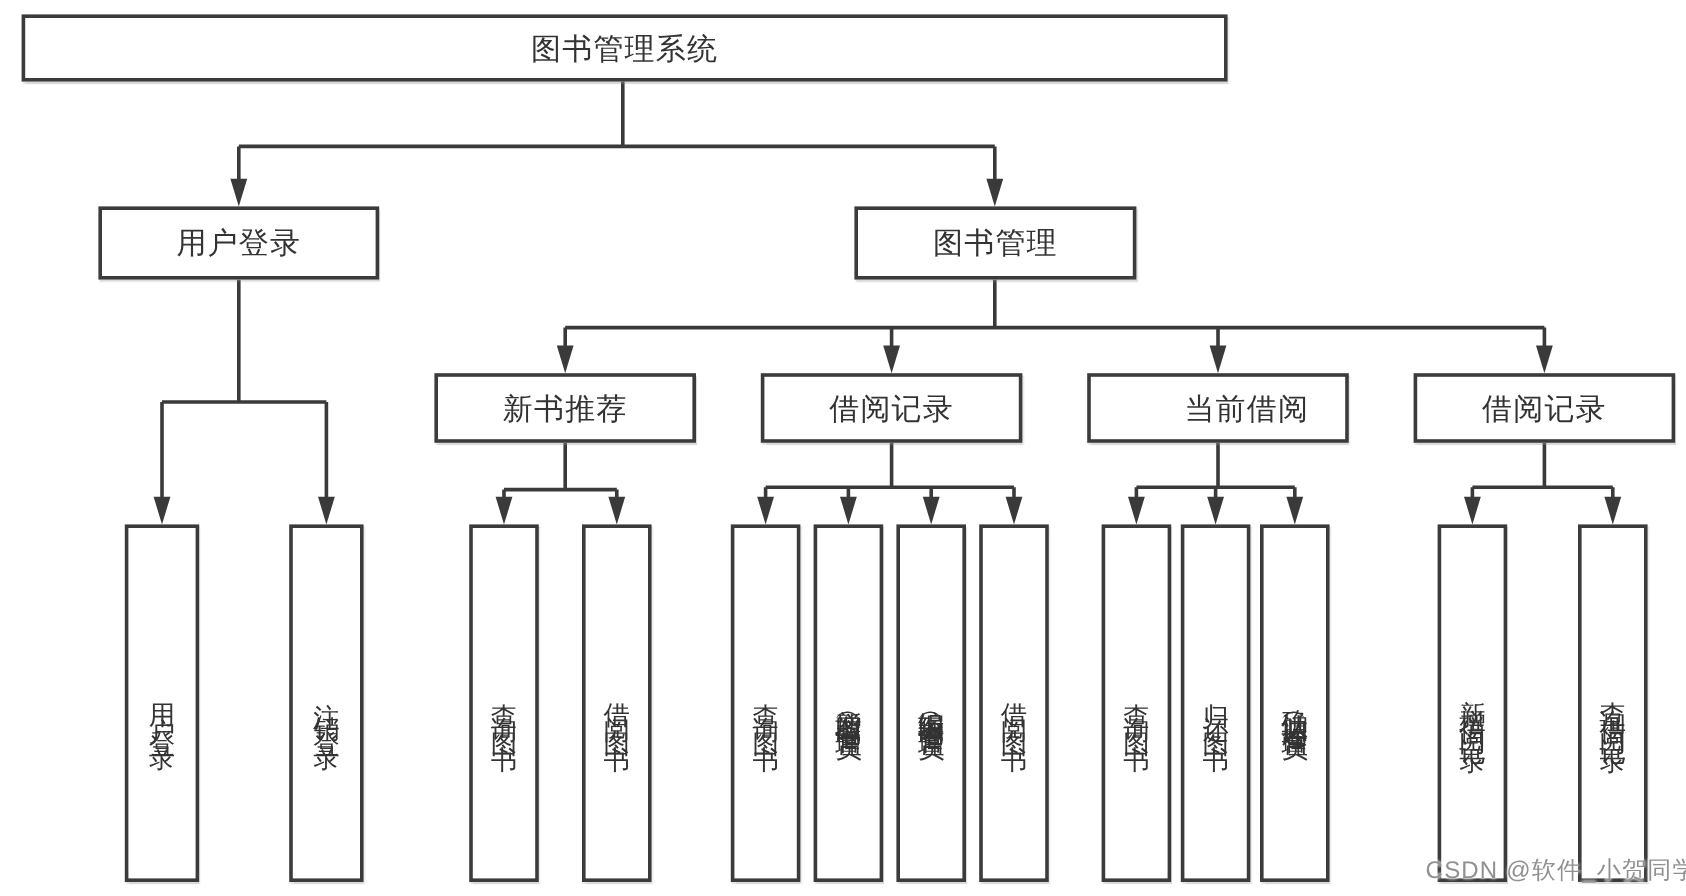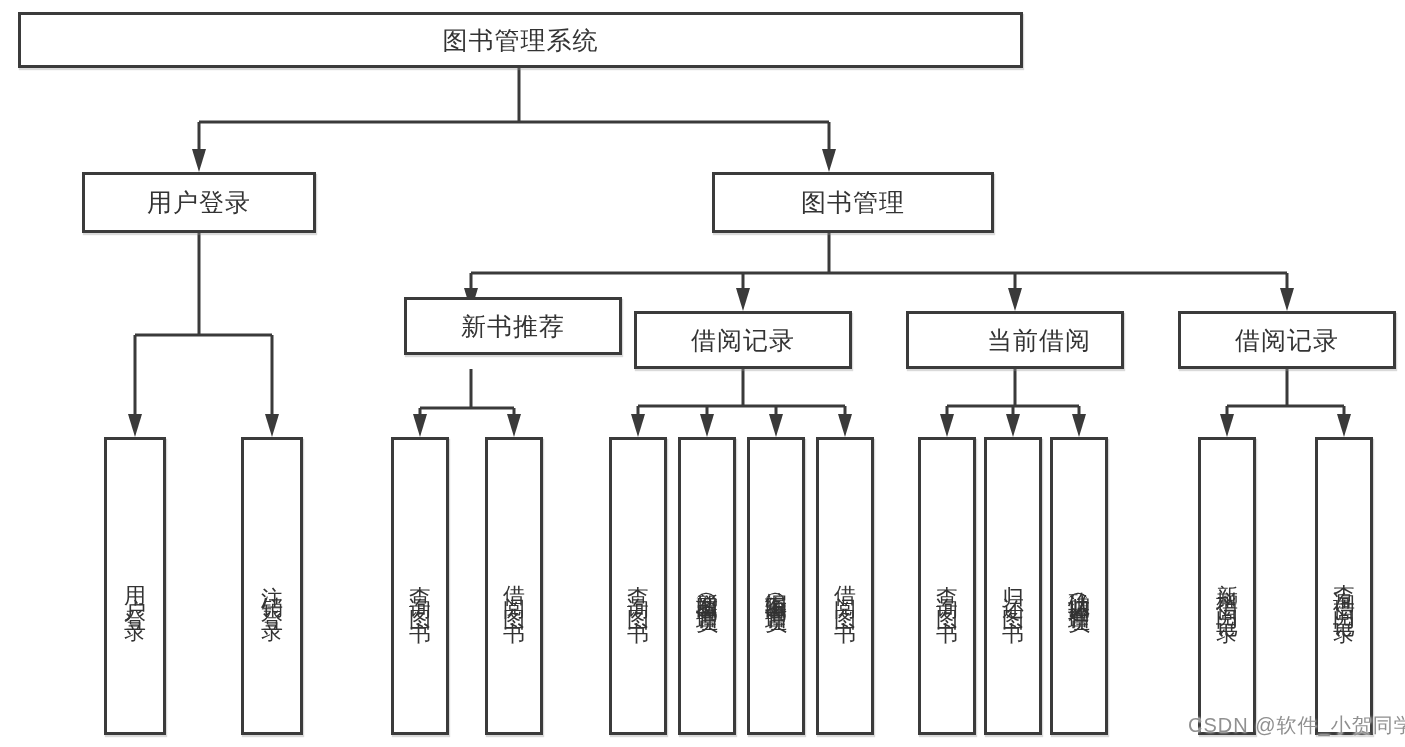--- a/index.html
+++ b/index.html
@@ -96,23 +96,23 @@
       <use href="#ah" transform="translate(1013,437)"></use>
       <use href="#ah" transform="translate(1079,437)"></use>
       <use href="#ah" transform="translate(1227,437)"></use>
       <use href="#ah" transform="translate(1344,437)"></use>
     </g>
   </svg>
 
   <div class="box hbox" style="left:18px; top:12px; width:1005px; height:56px;">图书管理系统</div>
 
   <div class="box hbox" style="left:82px; top:172px; width:234px; height:61px;">用户登录</div>
-  <div class="box hbox" style="left:712px; top:172px; width:282px; height:61px;">图书管理</div>
+  <div class="box hbox" style="left:712px; top:172px; width:235px; height:61px;">图书管理</div>
 
-  <div class="box hbox" style="left:362px; top:297px; width:218px; height:58px;margin-left:42px;">新书推荐</div>
+  <div class="box hbox" style="left:362px; top:311px; width:218px; height:58px;">新书推荐</div>
   <div class="box hbox" style="left:634px; top:311px; width:218px; height:58px;">借阅记录</div>
   <div class="box hbox" style="left:906px; top:311px; width:218px; height:58px;padding-left:48px;">当前借阅</div>
   <div class="box hbox" style="left:1178px; top:311px; width:218px; height:58px;">借阅记录</div>
 
   <div class="box vbox" style="left:104px; top:437px; width:62px; height:298px;">
     <span class="vtext ls12">用户登录</span>
   </div>
   <div class="box vbox" style="left:241px; top:437px; width:62px; height:298px;">
     <span class="vtext ls12">注销登录</span>
   </div>

